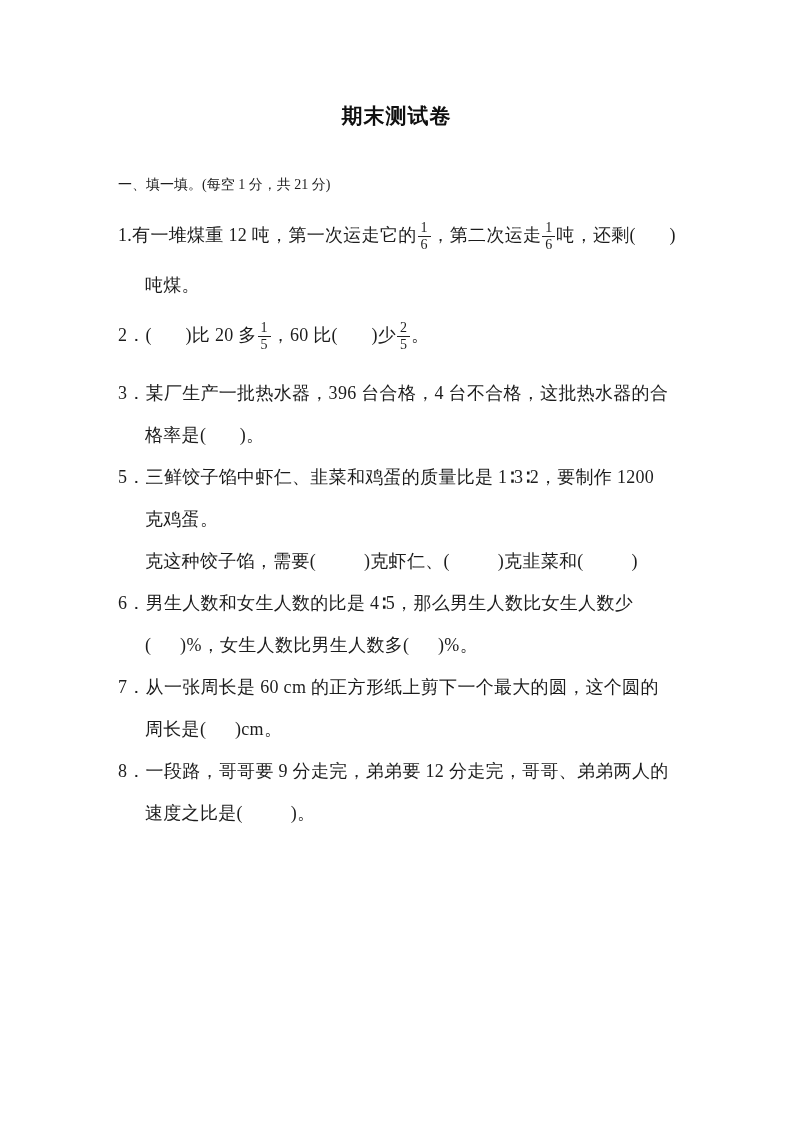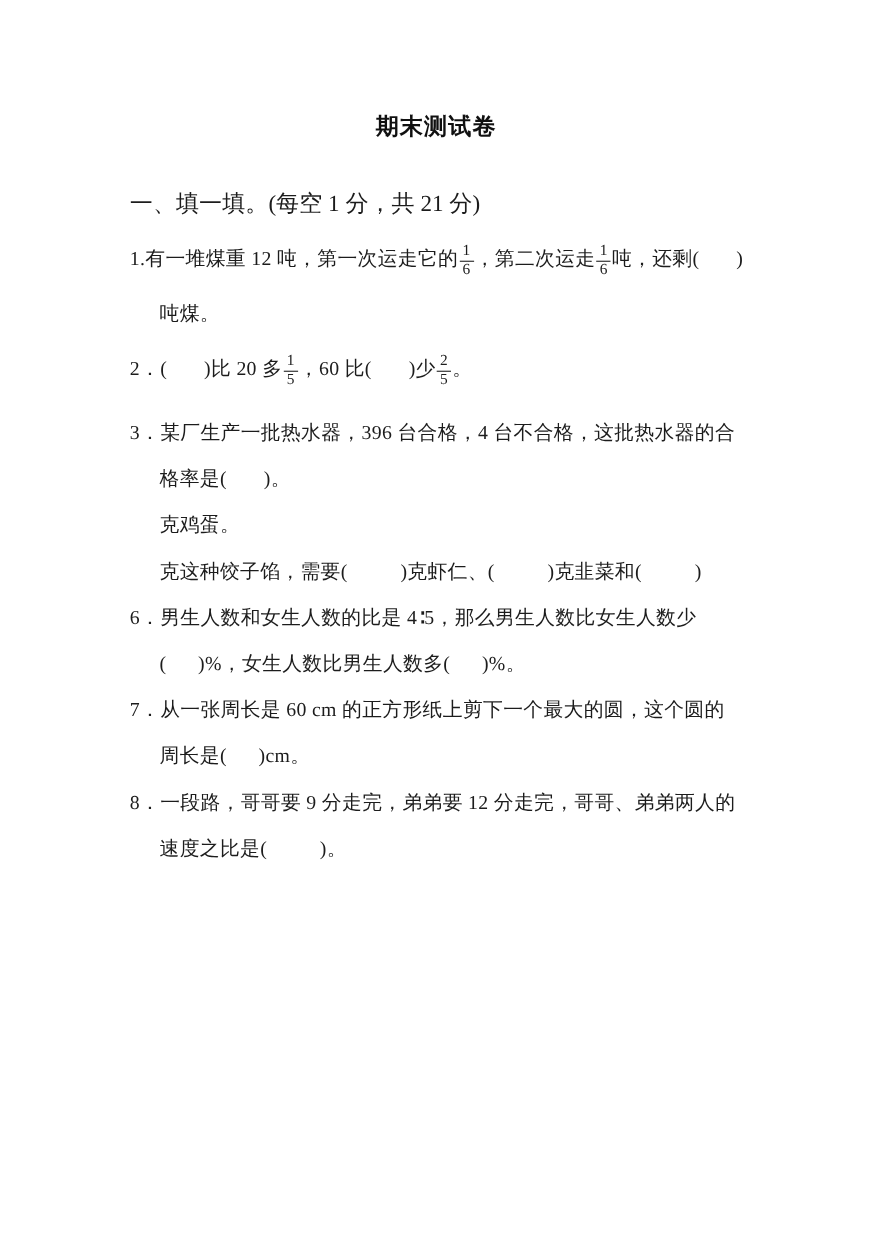--- a/index.html
+++ b/index.html
@@ -23,21 +23,21 @@
     font-weight: bold;
     font-size: 21px;
     line-height: 25px;
     letter-spacing: 1px;
     color: #101010;
     margin-bottom: 36px;
     
     margin-left: -78px;
   }
   .section-heading {
-    font-size: 21px;
+    font-size: 14px;
     line-height: 42px;
     white-space: pre-wrap;
   }
   .question { }
   .question:nth-of-type(3) { margin-top: 8px; }
   .q-line {
     font-size: 18px;
     line-height: 42px;
     white-space: pre-wrap;
     letter-spacing: 0.3px;
@@ -73,20 +73,21 @@
       <div class="question">
         <div class="q-line tall"><span class="q-num">2．</span><span>(       )比 20 多</span><span class="frac"><span class="num">1</span><span class="den">5</span></span><span>，60 比(       )少</span><span class="frac"><span class="num">2</span><span class="den">5</span></span><span>。</span></div>
       </div>
       <div class="question">
         <div class="q-line"><span class="q-num">3．</span><span>某厂生产一批热水器，396 台合格，4 台不合格，这批热水器的合</span></div>
         <div class="q-line cont"><span>格率是(       )。</span></div>
       </div>
       <div class="question">
       </div>
       <div class="question">
+        <div class="q-line"><span class="q-num">5．</span><span>三鲜饺子馅中虾仁、韭菜和鸡蛋的质量比是 1∶3∶2，要制作 1200</span></div>
         <div class="q-line cont"><span>克鸡蛋。</span></div>
         <div class="q-line cont"><span>克这种饺子馅，需要(          )克虾仁、(          )克韭菜和(          )</span></div>
       </div>
       <div class="question">
         <div class="q-line"><span class="q-num">6．</span><span>男生人数和女生人数的比是 4∶5，那么男生人数比女生人数少</span></div>
         <div class="q-line cont"><span>(      )%，女生人数比男生人数多(      )%。</span></div>
       </div>
       <div class="question">
         <div class="q-line"><span class="q-num">7．</span><span>从一张周长是 60 cm 的正方形纸上剪下一个最大的圆，这个圆的</span></div>
         <div class="q-line cont"><span>周长是(      )cm。</span></div>

